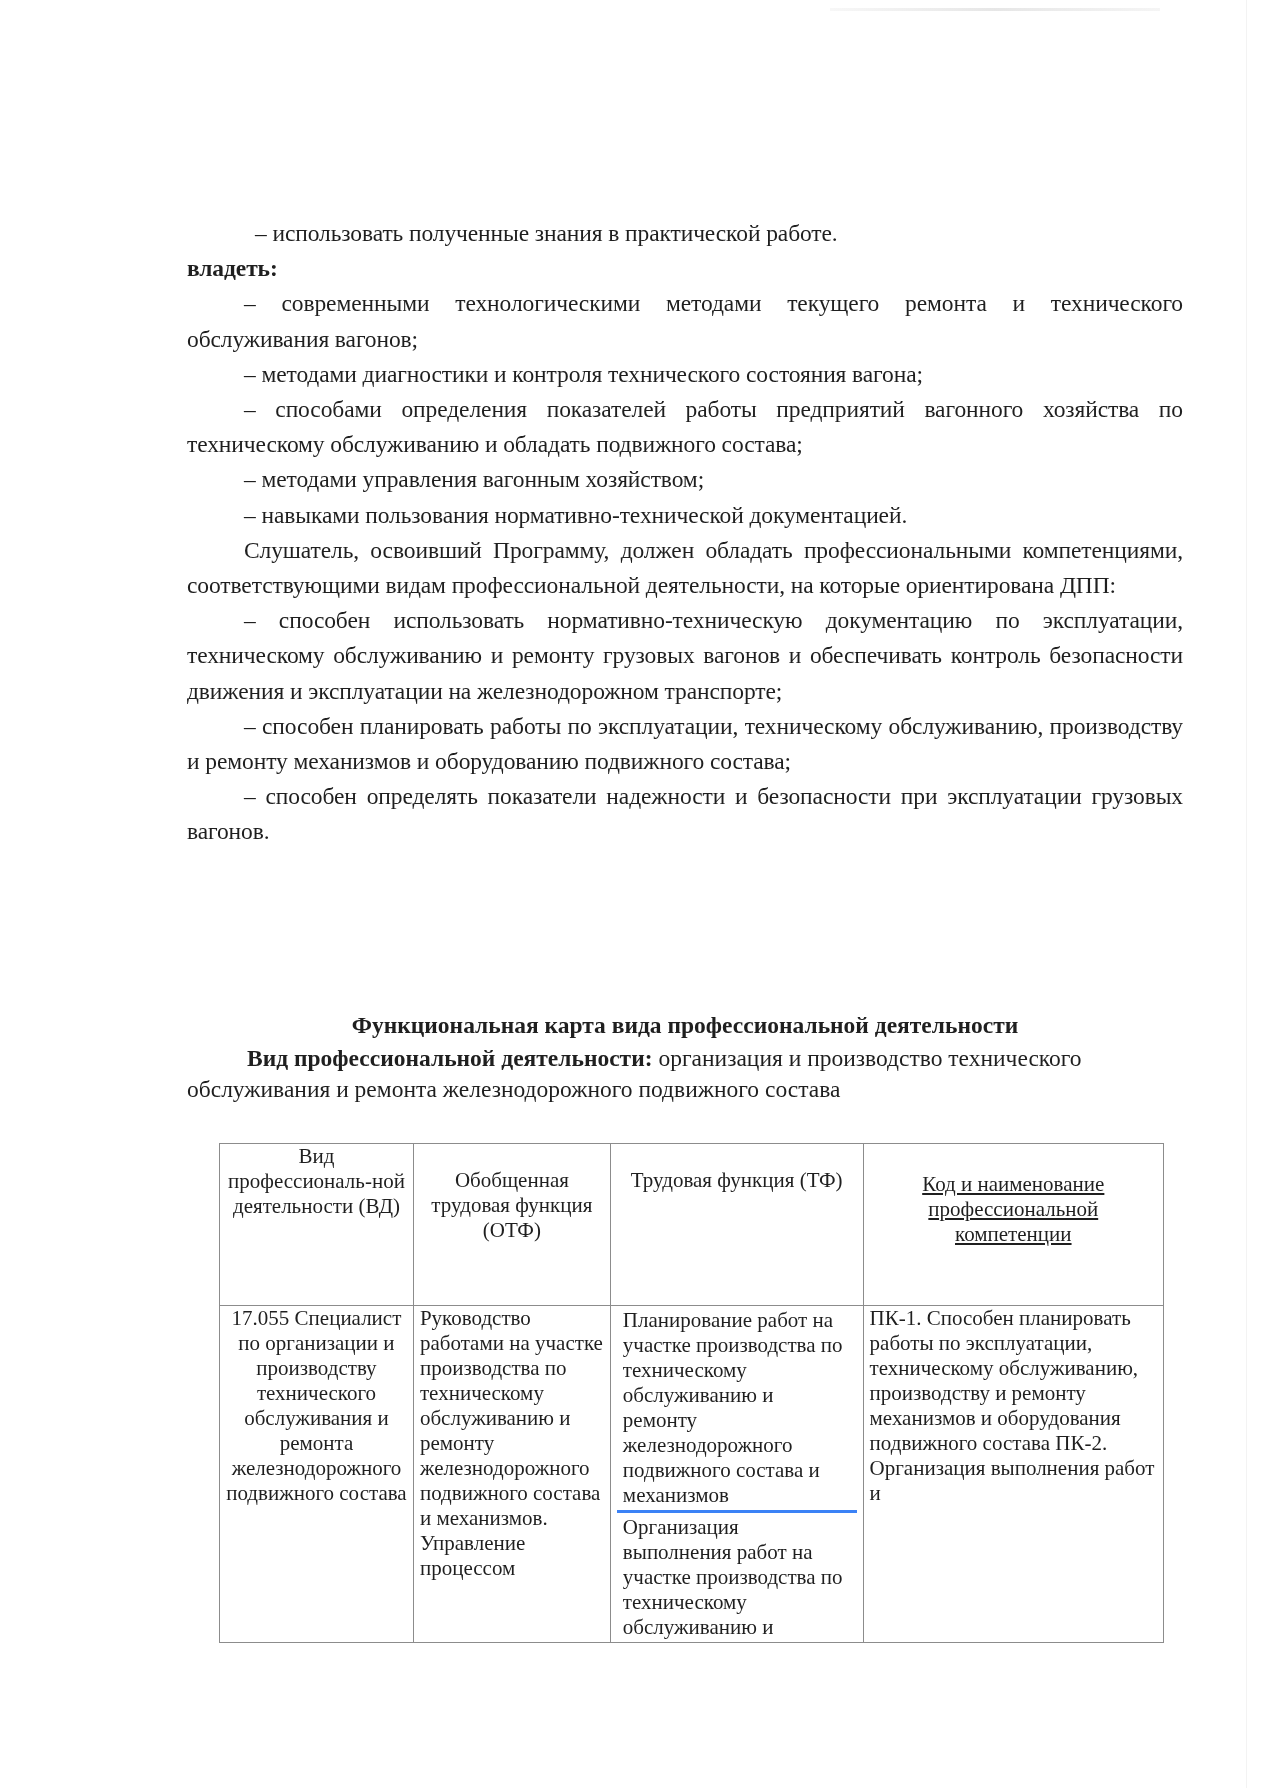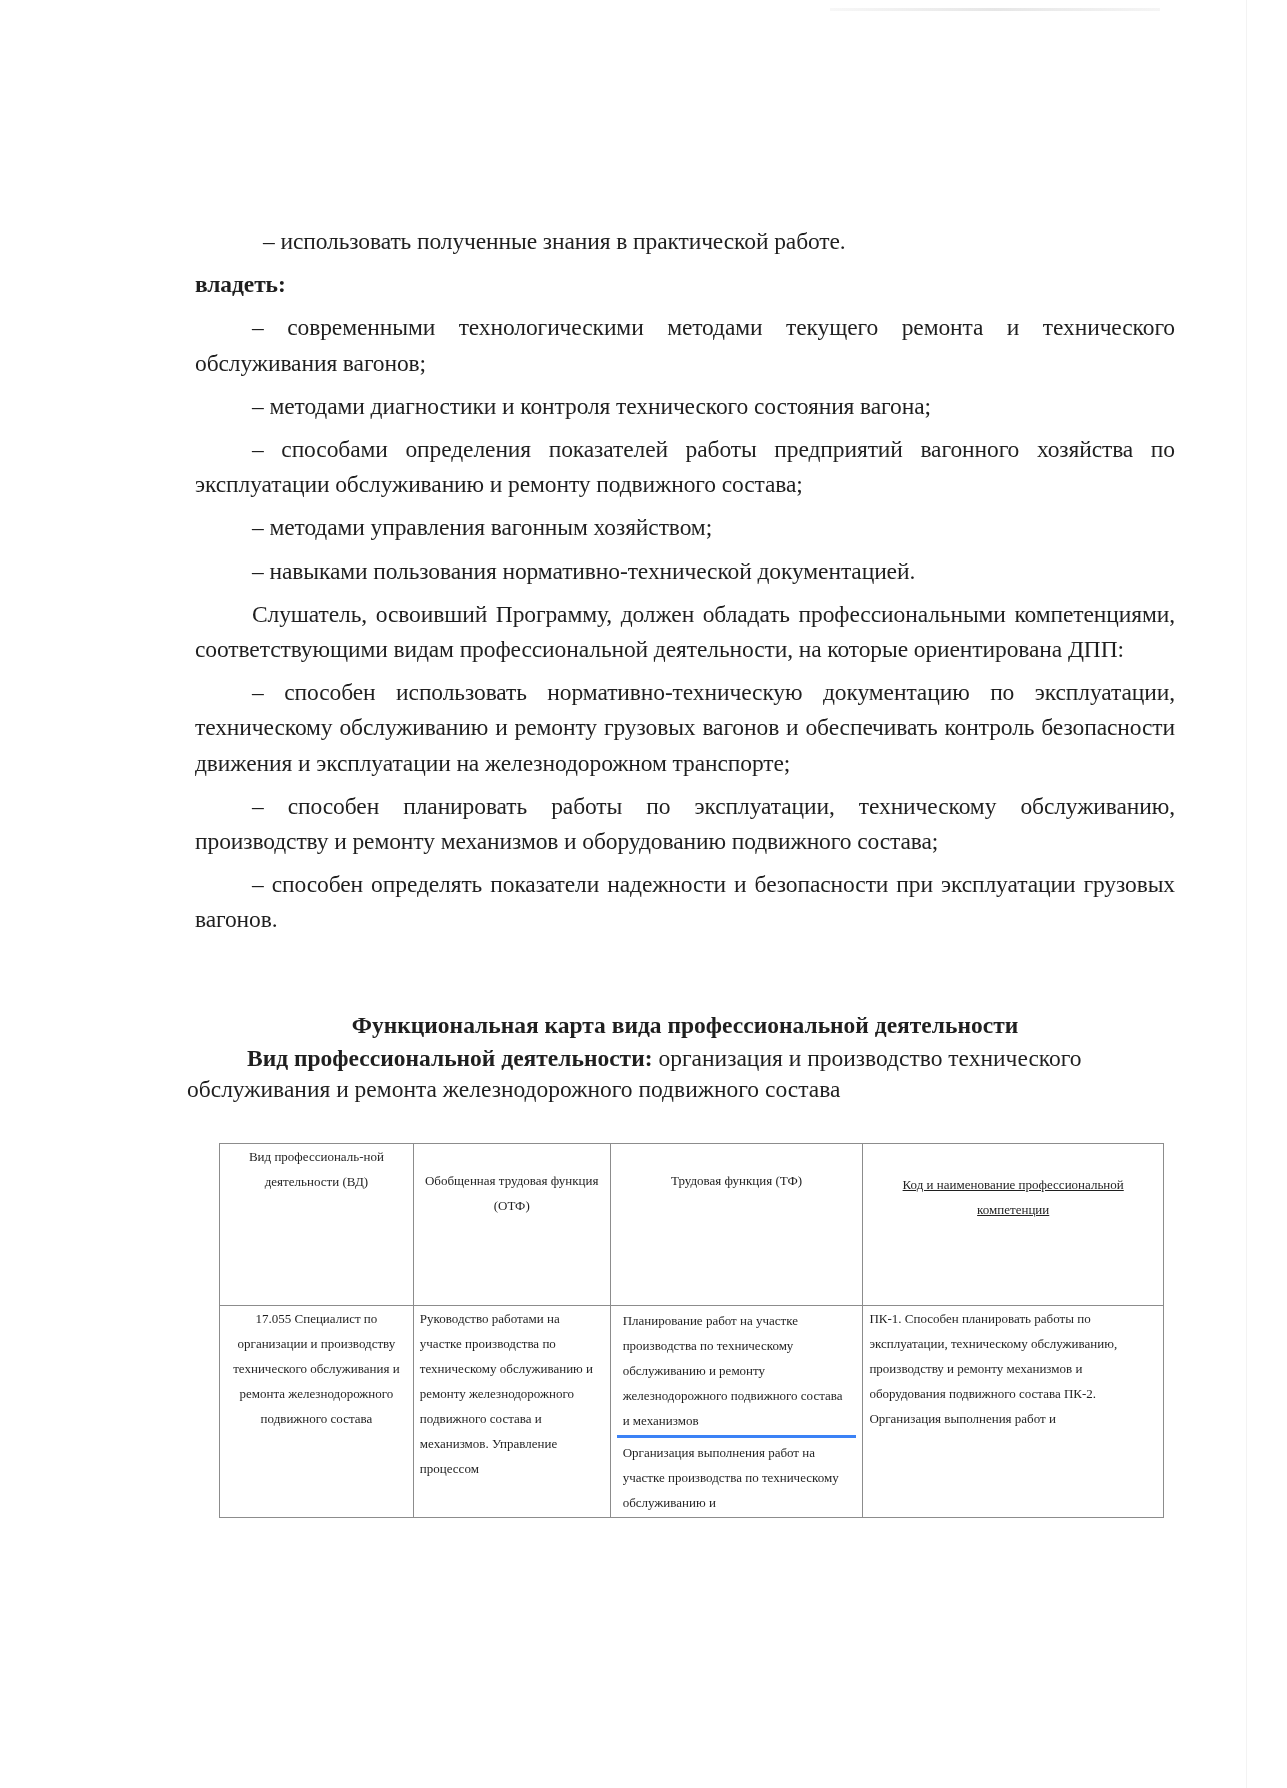--- a/index.html
+++ b/index.html
@@ -3,32 +3,32 @@
 <meta charset="utf-8">
 <style>
   html, body { margin: 0; padding: 0; background: #ffffff; }
   body { width: 1287px; height: 1788px; position: relative; overflow: hidden;
          font-family: "Liberation Serif", serif; color: #1f1f1f; }
   .topmark { position: absolute; left: 830px; top: 8px; width: 330px; height: 3px;
              background: linear-gradient(90deg, #f2f2f2, #d6d6d6 50%, #eeeeee); opacity: .6; }
   .page-edge { position: absolute; right: 40px; top: 0; width: 1px; height: 1788px; background: #f3f3f3; }
   .body-text { position: absolute; left: 187px; width: 996px; top: 216px;
                font-size: 23.5px; line-height: 35.2px; letter-spacing: -0.1px; }
-  .body-text p { margin: 8px; text-align: justify; }
+  .body-text p { margin: 0; text-align: justify; }
   .body-text .ind { text-indent: 57px; }
   .body-text .ind2 { text-indent: 68px; }
   .body-text .hdr { font-weight: bold; font-family: Liberation Serif, serif; }
   .section { position: absolute; left: 187px; width: 996px; top: 1010px;
              font-size: 23.5px; line-height: 31px; }
   .section .title { text-align: center; font-weight: bold; margin: 0 0 2px 0; }
   .section p { margin: 0; }
   .section .lead { text-indent: 60px; }
   .section .lead b { font-weight: bold; }
   table.fmap { position: absolute; left: 219px; top: 1143px; width: 945px;
-               border-collapse: collapse; font-size: 13px; line-height: 25px; }
+               border-collapse: collapse; font-size: 21px; line-height: 25px; }
   table.fmap td, table.fmap th { border: 1px solid #8c8c8c; vertical-align: top; padding: 0 6px; font-weight: normal; }
   table.fmap th { text-align: center; height: 133px; }
   th.c4 { padding-top: 28px !important; text-decoration: underline; }
   th.c3 { padding-top: 24px !important; }
   th.c2 { padding-top: 24px !important; }
   td.c1 { text-align: center; }
   td.split { padding: 0; }
   .tf-cell { padding: 2px 6px; }
   .tf-cell + .tf-cell { border-top: 3px solid #3b82f6; }
 </style>
@@ -36,21 +36,21 @@
 <body>
 
 <div class="topmark"></div>
 <div class="page-edge"></div>
 
 <div class="body-text" id="body-text">
     <p class="ind2">–  использовать полученные знания в практической работе.</p>
     <p class="hdr">владеть:</p>
     <p class="ind">– современными технологическими методами текущего ремонта и технического обслуживания вагонов;</p>
     <p class="ind">– методами диагностики и контроля технического состояния вагона;</p>
-    <p class="ind">– способами определения показателей работы предприятий вагонного хозяйства по эксплуатации обслуживанию и ремонту подвижного состава;</p>
+    <p class="ind">– способами определения показателей работы предприятий вагонного хозяйства по техническому обслуживанию и обладать подвижного состава;</p>
     <p class="ind">– методами управления вагонным хозяйством;</p>
     <p class="ind">– навыками пользования  нормативно-технической документацией.</p>
     <p class="ind">Слушатель, освоивший Программу, должен обладать профессиональными компетенциями, соответствующими видам профессиональной деятельности, на которые ориентирована ДПП:</p>
     <p class="ind">– способен использовать нормативно-техническую документацию по эксплуатации, техническому обслуживанию и ремонту  грузовых вагонов и обеспечивать контроль безопасности движения и эксплуатации на железнодорожном транспорте;</p>
     <p class="ind">– способен планировать работы по  эксплуатации, техническому обслуживанию, производству и ремонту механизмов и оборудованию подвижного состава;</p>
     <p class="ind">– способен определять показатели надежности и безопасности при эксплуатации грузовых вагонов.</p>
   </div>
 
 <div class="section">
   <p class="title">Функциональная карта вида профессиональной деятельности</p>

